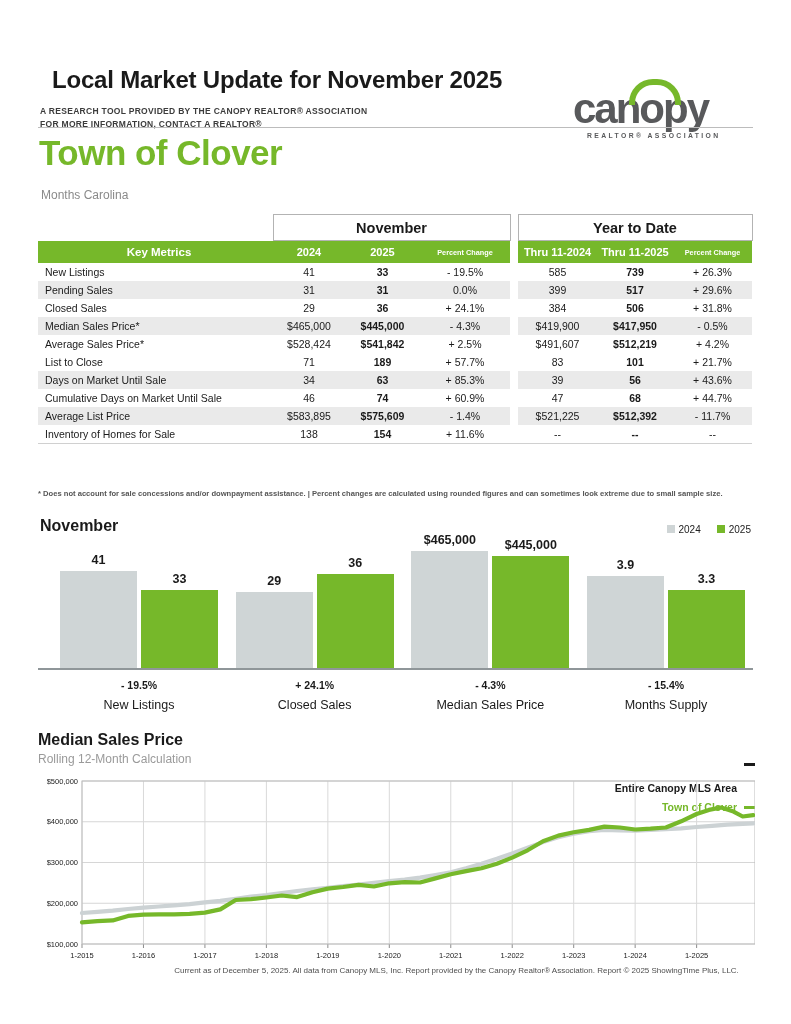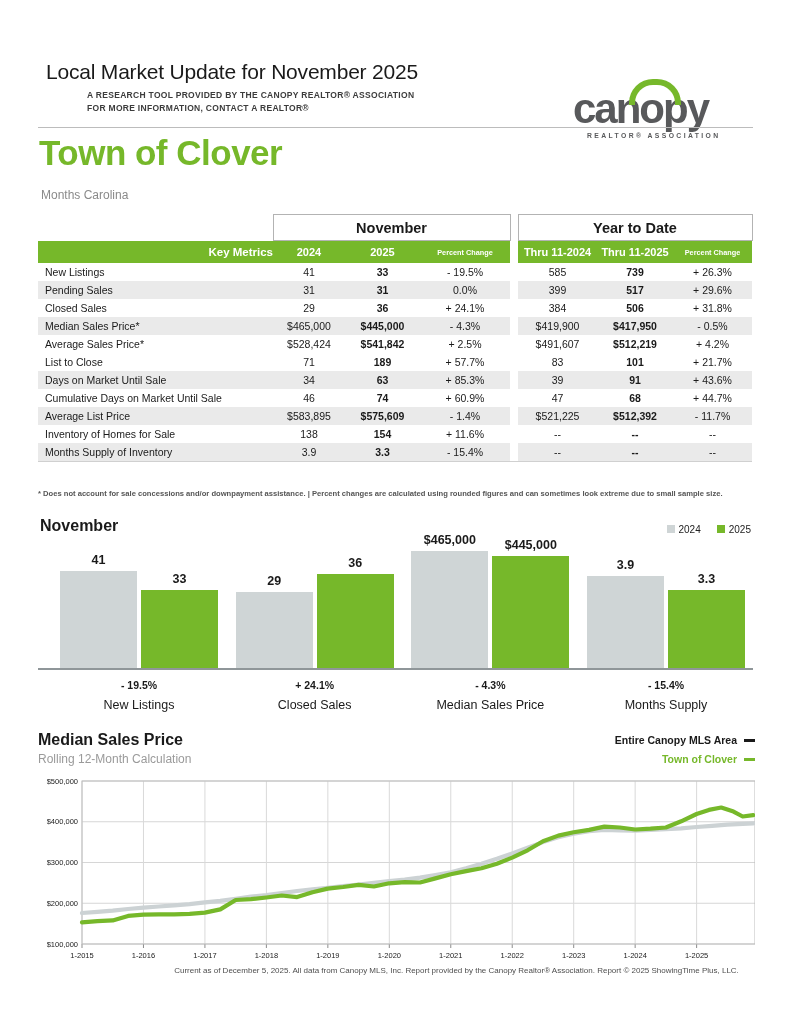--- a/index.html
+++ b/index.html
@@ -1,37 +1,37 @@
 <!DOCTYPE html>
 <html><head>
 <meta charset="utf-8">
 <style>
   html,body{margin:0;padding:0;background:#fff;}
   body{font-family:"Liberation Sans",sans-serif;color:#1a1a1a;}
   .page{position:relative;width:791px;height:1024px;background:#fff;overflow:hidden;}
 
   
   .title-block{position:absolute;left:40px;top:54px;}
-  .title-block h1{margin:6px;font-size:21px;font-weight:normal;letter-spacing:-.2px;}
-  .sub{font-size:8.5px;color:#3c3c3c;letter-spacing:.3px;margin-top:3px;font-weight:bold;margin-left:47px;}
+  .title-block h1{margin:12px;font-size:24px;font-weight:bold;letter-spacing:-.2px;}
+  .sub{font-size:8.5px;color:#3c3c3c;letter-spacing:.3px;margin-top:3px;font-weight:bold;}
   .logo{position:absolute;right:48px;top:40px;width:170px;}
   .logo .word{position:relative;font-size:42px;font-weight:bold;color:#58595b;letter-spacing:-2px;line-height:1;margin-top:48px;}
   .logo .arc{position:absolute;left:56px;top:-9px;width:40px;height:20px;border:6px solid #76b82a;border-bottom:none;border-top-left-radius:24px;border-top-right-radius:24px;}
   .logo .tag{font-size:6.8px;letter-spacing:2.4px;color:#58595b;margin-top:2px;padding-left:14px;font-weight:bold;}
   .rule{position:absolute;left:38px;right:38px;top:127px;border-top:1px solid #bcbcbc;}
   .area{position:absolute;left:39px;top:133px;margin:0;font-size:35px;font-weight:bold;color:#76b82a;letter-spacing:-.5px;}
   .state{position:absolute;left:41px;top:188px;font-size:12px;color:#8a8a8a;}
 
   
   .tablewrap{position:absolute;left:38px;top:214px;width:714px;}
   table{border-collapse:collapse;width:100%;table-layout:fixed;font-size:10.5px;border-bottom:1px solid #d0d0d0;}
   td{padding:0;}
   .gh{border:1px solid #b3b3b3;background:#fff;font-size:14.5px;font-weight:bold;text-align:center;height:25px;}
   .green-row td{background:#76b82a;color:#fff;font-weight:bold;height:22px;text-align:center;font-size:11px;}
-  .green-row td.first{text-align:right;padding-left:7px;font-size:11.5px;}
+  .green-row td.first{text-align:center;padding-left:7px;font-size:11.5px;}
   .green-row td.pc{font-size:7.3px;}
   td.sp{background:#fff !important;border:none;}
   tbody td{height:18px;text-align:center;}
   tbody td.label{text-align:left;padding-left:7px;}
   tbody tr.stripe td{background:#eaeaea;}
   tbody td.bold{font-weight:bold;}
   .footnote{position:absolute;left:38px;top:489px;font-size:7.6px;color:#555;font-weight:bold;}
 
   
   .bar-section{position:absolute;left:38px;top:513px;width:715px;}
@@ -170,21 +170,21 @@
             <td class="bold">101</td>
             <td>+ 21.7%</td>
           </tr>
           <tr class="stripe">
             <td class="label">Days on Market Until Sale</td>
             <td>34</td>
             <td class="bold">63</td>
             <td>+ 85.3%</td>
             <td class="sp"></td>
             <td>39</td>
-            <td class="bold">91</td>
+            <td class="bold">56</td>
             <td>+ 43.6%</td>
           </tr>
           <tr>
             <td class="label">Cumulative Days on Market Until Sale</td>
             <td>46</td>
             <td class="bold">74</td>
             <td>+ 60.9%</td>
             <td class="sp"></td>
             <td>47</td>
             <td class="bold">68</td>
@@ -198,30 +198,20 @@
             <td class="sp"></td>
             <td>$521,225</td>
             <td class="bold">$512,392</td>
             <td>- 11.7%</td>
           </tr>
           <tr>
             <td class="label">Inventory of Homes for Sale</td>
             <td>138</td>
             <td class="bold">154</td>
             <td>+ 11.6%</td>
-            <td class="sp"></td>
-            <td>--</td>
-            <td class="bold">--</td>
-            <td>--</td>
-          </tr>
-          <tr class="stripe">
-            <td class="label">Months Supply of Inventory</td>
-            <td>3.9</td>
-            <td class="bold">3.3</td>
-            <td>- 15.4%</td>
             <td class="sp"></td>
             <td>--</td>
             <td class="bold">--</td>
             <td>--</td>
           </tr>
         </tbody>
     </table>
   </div>
   <div class="footnote">* Does not account for sale concessions and/or downpayment assistance.  |  Percent changes are calculated using rounded figures and can sometimes look extreme due to small sample size.</div>
 
@@ -291,21 +281,21 @@
           <div class="cat">Months Supply</div>
         </div>
       </div>
   </div>
 
   <div class="line-section">
     <h3 class="line-title">Median Sales Price</h3>
     <div class="line-sub">Rolling 12-Month Calculation</div>
     <div class="line-legend">
         <div class="llrow">
-          <span style="color: rgb(26, 26, 26);">Entire Canopy MLS Area</span>
+          <span style="color: rgb(26, 26, 26); margin-top: 48px;">Entire Canopy MLS Area</span>
           <span class="dash" style="background: rgb(26, 26, 26);"></span>
         </div>
         <div class="llrow">
           <span style="color: rgb(118, 184, 42);">Town of Clover</span>
           <span class="dash" style="background: rgb(118, 184, 42);"></span>
         </div>
       </div>
     <svg width="717" height="200" viewBox="0 0 717 200">
         <line x1="44" y1="6" x2="717" y2="6" stroke="#d6d6d6" stroke-width="1"></line>
         <text x="40" y="8.6" text-anchor="end" font-size="7.5" fill="#222">$500,000</text>

